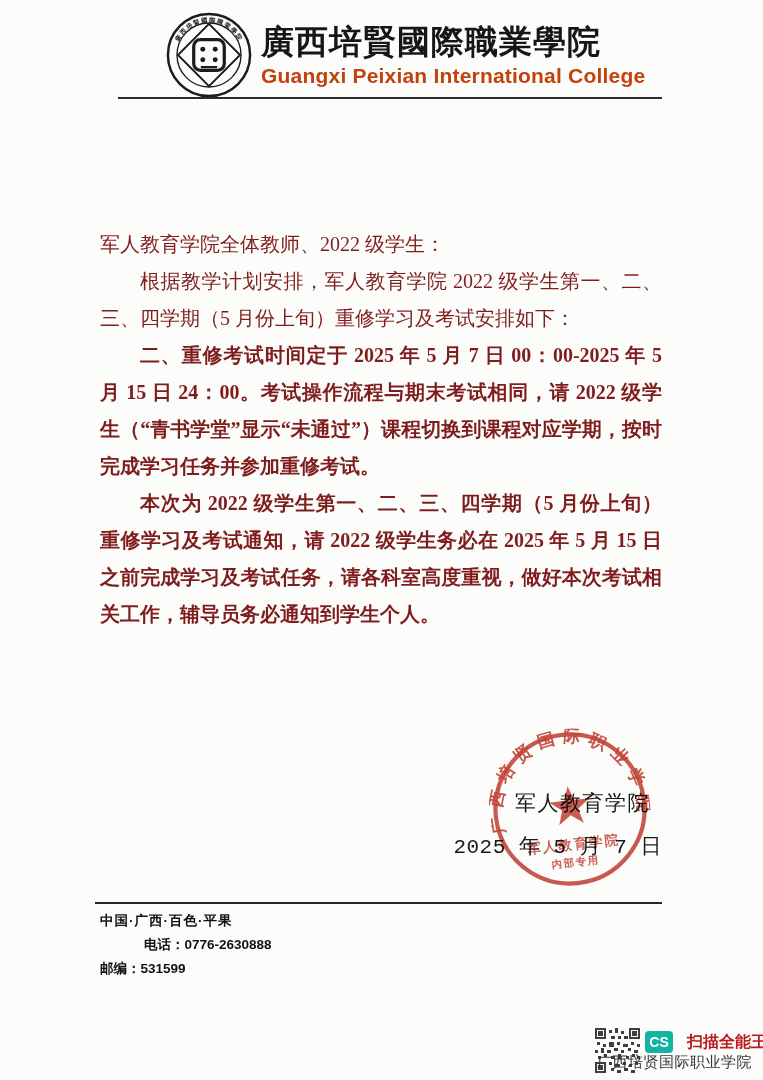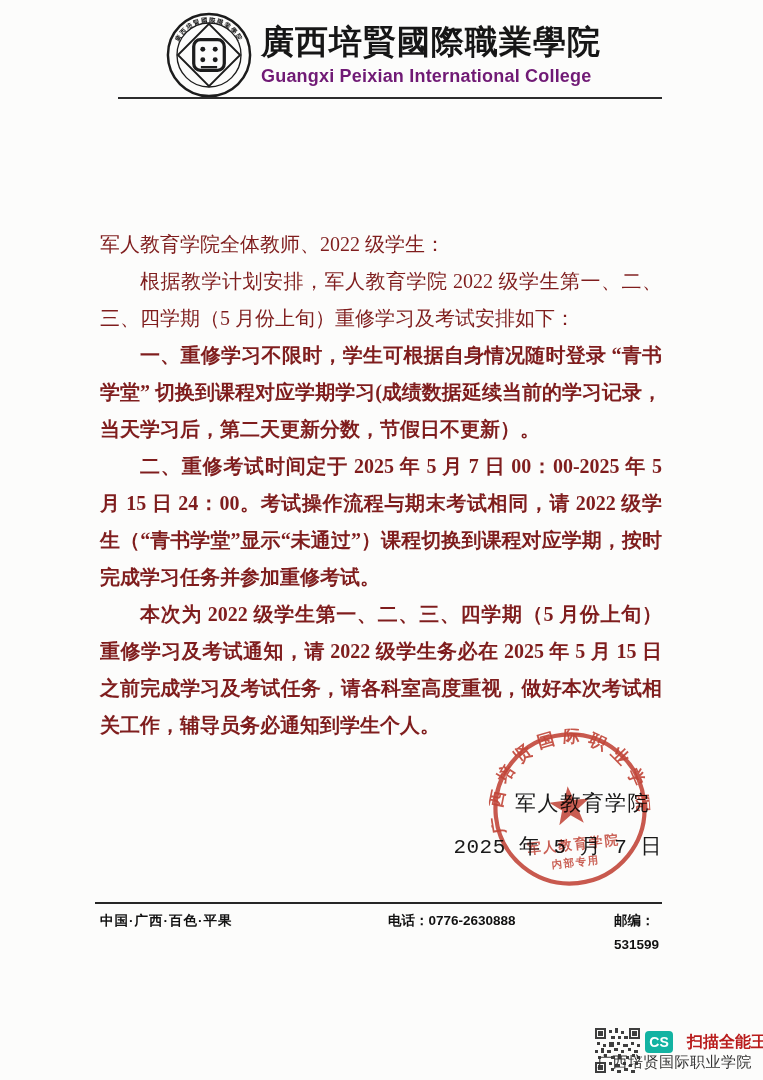--- a/index.html
+++ b/index.html
@@ -10,21 +10,21 @@
   }
   
   .letterhead{position:absolute;left:166px;top:12px;display:flex;align-items:center;gap:9px;}
   .logo{width:86px;height:86px;flex:0 0 auto;}
   .name-block{display:flex;flex-direction:column;}
   .name-zh{
     font-size:33px;font-weight:bold;letter-spacing:1px;color:#161616;
     font-family:"DejaVu Serif","Liberation Serif",serif;line-height:42px;white-space:nowrap;
   }
   .name-en{
-    font-size:18px;font-weight:bold;color:#701a75;letter-spacing:0.2px;
+    font-size:21px;font-weight:bold;color:#c2410c;letter-spacing:0.2px;
     font-family:"Liberation Sans","DejaVu Sans",sans-serif;line-height:26px;white-space:nowrap;
   }
   .header-rule{position:absolute;left:118px;top:97px;width:544px;height:2px;background:#2c2c2c;}
   
   .title{
     position:absolute;left:98px;top:130px;width:566px;text-align:center;
     font-family:"Liberation Sans","DejaVu Sans",sans-serif;font-weight:700;
     font-size:28px;line-height:39px;letter-spacing:0.5px;color:#0f0f0f;
   }
   
@@ -45,21 +45,21 @@
   
   .stamp{
     position:absolute;left:490px;top:729px;width:160px;height:160px;
     transform:rotate(-6deg);mix-blend-mode:multiply;opacity:0.93;pointer-events:none;
   }
   
   .footer-rule{position:absolute;left:95px;top:902px;width:567px;height:2px;background:#262626;}
   .footer-row{
     position:absolute;left:100px;top:909px;width:562px;display:flex;
     font-family:"Liberation Sans","DejaVu Sans",sans-serif;font-weight:bold;
-    font-size:13.5px;color:#111;line-height:24px;
+    font-size:13.5px;color:#111;line-height:24px;flex-direction:column;
   }
   .f-addr{width:244px;letter-spacing:1px;}
   .f-phone{width:226px;margin-left:44px;}
   .f-post{flex:1;}
   
   .watermark{position:absolute;left:595px;top:1027px;width:165px;height:50px;}
   .qr{position:absolute;left:0;top:1px;width:45px;height:45px;}
   .cs-row{position:absolute;left:50px;top:4px;display:flex;align-items:center;gap:14px;}
   .cs-badge{
     width:28px;height:22px;border-radius:4px;background:#13b3a2;color:#fff;
@@ -101,21 +101,20 @@
       <div class="name-zh">廣西培賢國際職業學院</div>
       <div class="name-en">Guangxi Peixian International College</div>
     </div>
   </div>
   <div class="header-rule"></div>
 
 
   <div class="body">
     <p>军人教育学院全体教师、2022 级学生：</p>
     <p class="indent">根据教学计划安排，军人教育学院 2022 级学生第一、二、三、四学期（5 月份上旬）重修学习及考试安排如下：</p>
-    <p class="indent emph">一、重修学习不限时，学生可根据自身情况随时登录 “青书学堂” 切换到课程对应学期学习(成绩数据延续当前的学习记录，当天学习后，第二天更新分数，节假日不更新）。</p>
     <p class="indent emph">二、重修考试时间定于 2025 年 5 月 7 日 00：00-2025 年 5 月 15 日 24：00。考试操作流程与期末考试相同，请 2022 级学生（“青书学堂”显示“未通过”）课程切换到课程对应学期，按时完成学习任务并参加重修考试。</p>
     <p class="indent emph">本次为 2022 级学生第一、二、三、四学期（5 月份上旬）重修学习及考试通知，请 2022 级学生务必在 2025 年 5 月 15 日之前完成学习及考试任务，请各科室高度重视，做好本次考试相关工作，辅导员务必通知到学生个人。</p>
   </div>
 
   <div class="signature">
     <div class="dept">军人教育学院</div>
     <div class="date">2025 年 5 月 7 日</div>
   </div>
 
   <svg class="stamp" viewBox="0 0 160 160">

